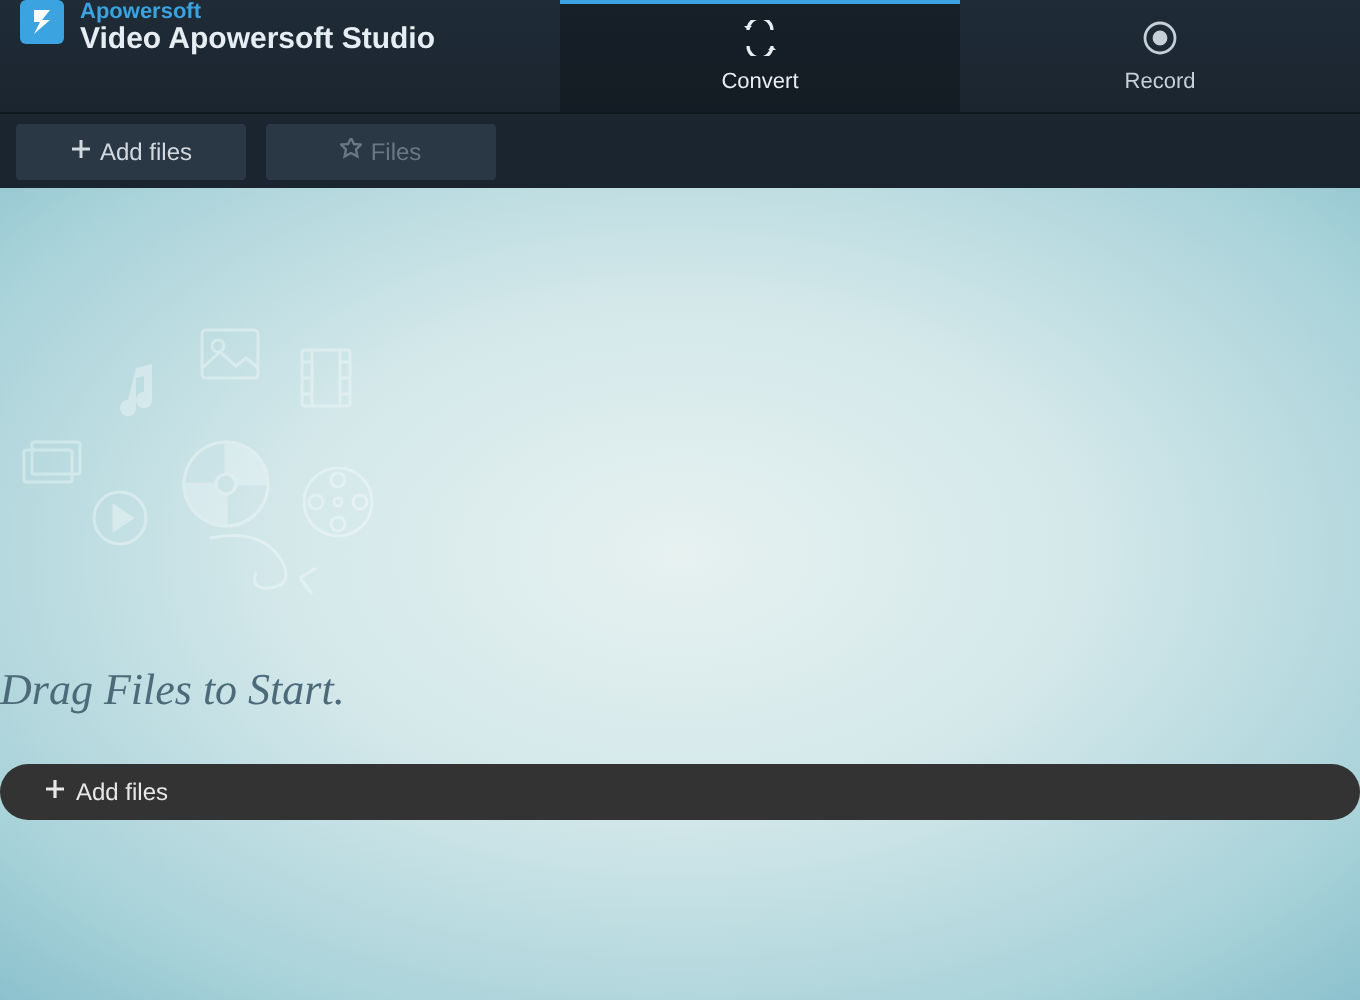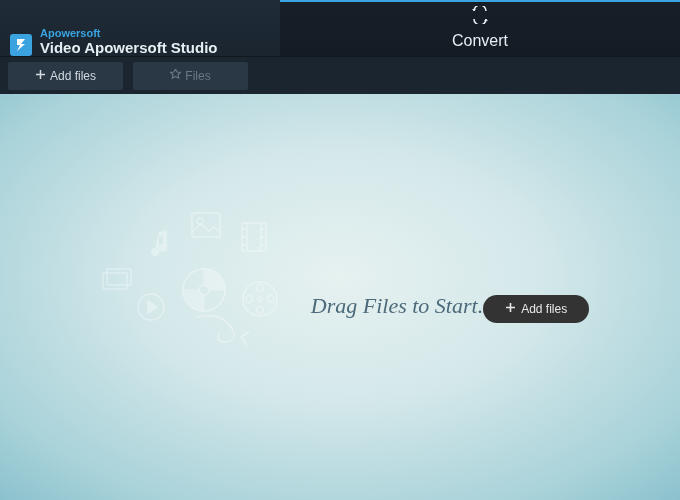--- a/index.html
+++ b/index.html
@@ -11,21 +11,21 @@
   background: #1a2530;
 }
 .header {
   height: 56px;
   background: linear-gradient(to bottom, #1f2b36, #1a2530);
   display: flex;
   align-items: stretch;
 }
 .brand {
   display: flex;
-  align-items: flex-end;
+  align-items: flex-start;
   padding-left: 10px;
   flex: 0 0 280px;
 }
 .brand-icon {
   width: 22px;
   height: 22px;
   background: #3aa3e0;
   border-radius: 3px;
   margin-right: 8px;
   position: relative;
@@ -50,21 +50,21 @@
   flex: 1;
 }
 .tab {
   flex: 1;
   display: flex;
   flex-direction: column;
   align-items: center;
   justify-content: center;
   color: #c7d0d8;
   cursor: pointer;
-  font-size: 16px;
+  font-size: 11px;
   gap: 4px;
   position: relative;
 }
 .tab.active {
   background: rgba(0,0,0,0.25);
   color: #e8eef3;
 }
 .tab.active::before {
   content: "";
   position: absolute;
@@ -103,22 +103,21 @@
   width: 680px;
   height: calc(500px - 56px - 38px);
   background: radial-gradient(ellipse 800px 500px at 50% 45%,
     #e6f1f0 0%,
     #d4e8ea 25%,
     #a8d2d9 50%,
     #5ea7bb 80%,
     #3c7fa0 100%);
   position: relative;
   display: flex;
-  flex-direction: row;
-  align-items: center;
+  flex-direction: column;
   justify-content: center;
 }
 .media-illustration {
   position: relative;
   width: 220px;
   height: 150px;
   margin-top: -20px;
   opacity: 0.35;
 }
 .mi { position: absolute; color: #ffffff; }
@@ -163,20 +162,29 @@
     <div class="tab active">
       <span>
         <svg width="20" height="18" viewBox="0 0 20 18" fill="none" stroke-width="1.6">
           <path d="M4 5 A6 6 0 0 1 16 5"></path>
           <path d="M16 13 A6 6 0 0 1 4 13"></path>
           <path d="M2 3 L4 5 L6 3" fill="currentColor" stroke="none"></path>
           <path d="M18 15 L16 13 L14 15" fill="currentColor" stroke="none"></path>
         </svg>
       </span>
       <span>Convert</span>
+    </div>
+    <div class="tab">
+      <span>
+        <svg width="18" height="18" viewBox="0 0 18 18" fill="none" stroke-width="1.4">
+          <circle cx="9" cy="9" r="7.5"></circle>
+          <circle cx="9" cy="9" r="3" fill="currentColor"></circle>
+        </svg>
+      </span>
+      <span>Record</span>
     </div>
   </div>
 </div>
 
 <div class="toolbar">
   <div class="btn-secondary">
     <span>
       <svg width="11" height="11" viewBox="0 0 11 11" stroke="currentColor" stroke-width="1.5">
           <path d="M5.5 1 V10 M1 5.5 H10"></path>
         </svg>

